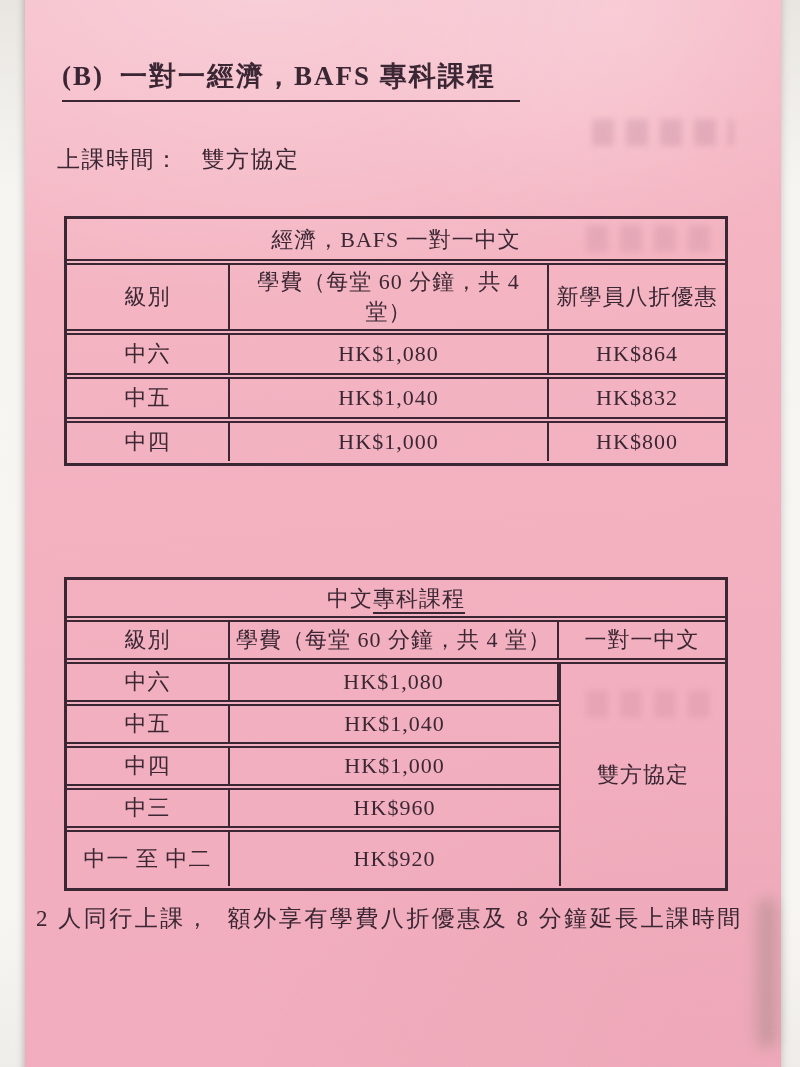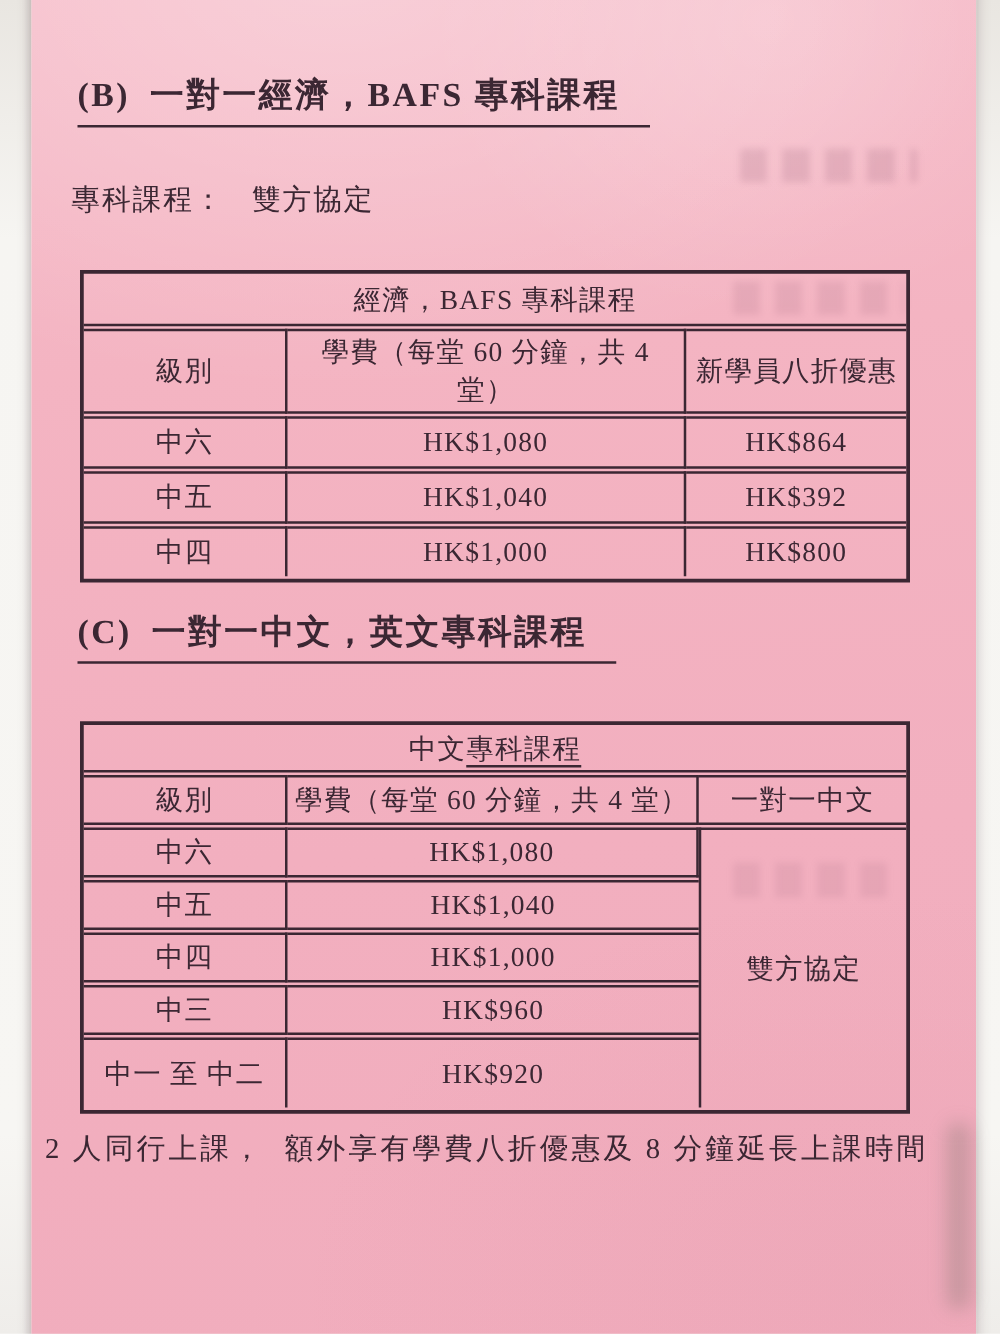--- a/index.html
+++ b/index.html
@@ -93,61 +93,58 @@
     <div class="ghost g1"></div>
     <div class="ghost g2"></div>
     <div class="ghost g3"></div>
     <div class="edge-shadow"></div>
 
     <div class="heading b">
       <span class="prefix">(B)</span><span>一對一經濟，BAFS 專科課程</span>
     </div>
 
     <div class="schedule">
-      <span>專科課程：</span><span class="val">雙方協定</span>
+      <span>上課時間：</span><span class="val">雙方協定</span>
     </div>
 
     <div class="table-box b">
       <table class="doc-table">
         <colgroup>
             <col style="width:163px">
             <col>
             <col style="width:176px">
           </colgroup>
         <tbody>
             <tr class="cap-row">
-          <td colspan="3">經濟，BAFS 專科課程</td>
+          <td colspan="3">經濟，BAFS 一對一中文</td>
         </tr>
         <tr class="head-row">
           <td>級別</td>
           <td class="fee-head">學費（每堂 60 分鐘，共 4 堂）</td>
           <td>新學員八折優惠</td>
         </tr>
         <tr class="data-row">
           <td>中六</td>
           <td>HK$1,080</td>
           <td>HK$864</td>
         </tr>
         <tr class="data-row">
           <td>中五</td>
           <td>HK$1,040</td>
-          <td>HK$392</td>
+          <td>HK$832</td>
         </tr>
         <tr class="data-row">
           <td>中四</td>
           <td>HK$1,000</td>
           <td>HK$800</td>
         </tr>
       </tbody>
         </table>
     </div>
 
-    <div class="heading c">
-      <span class="prefix">(C)</span><span>一對一中文，英文專科課程</span>
-    </div>
 
     <div class="table-box c">
       <table class="doc-table">
         <colgroup>
             <col style="width:163px">
             <col>
             <col style="width:166px">
           </colgroup>
         <tbody>
             <tr class="cap-row">

